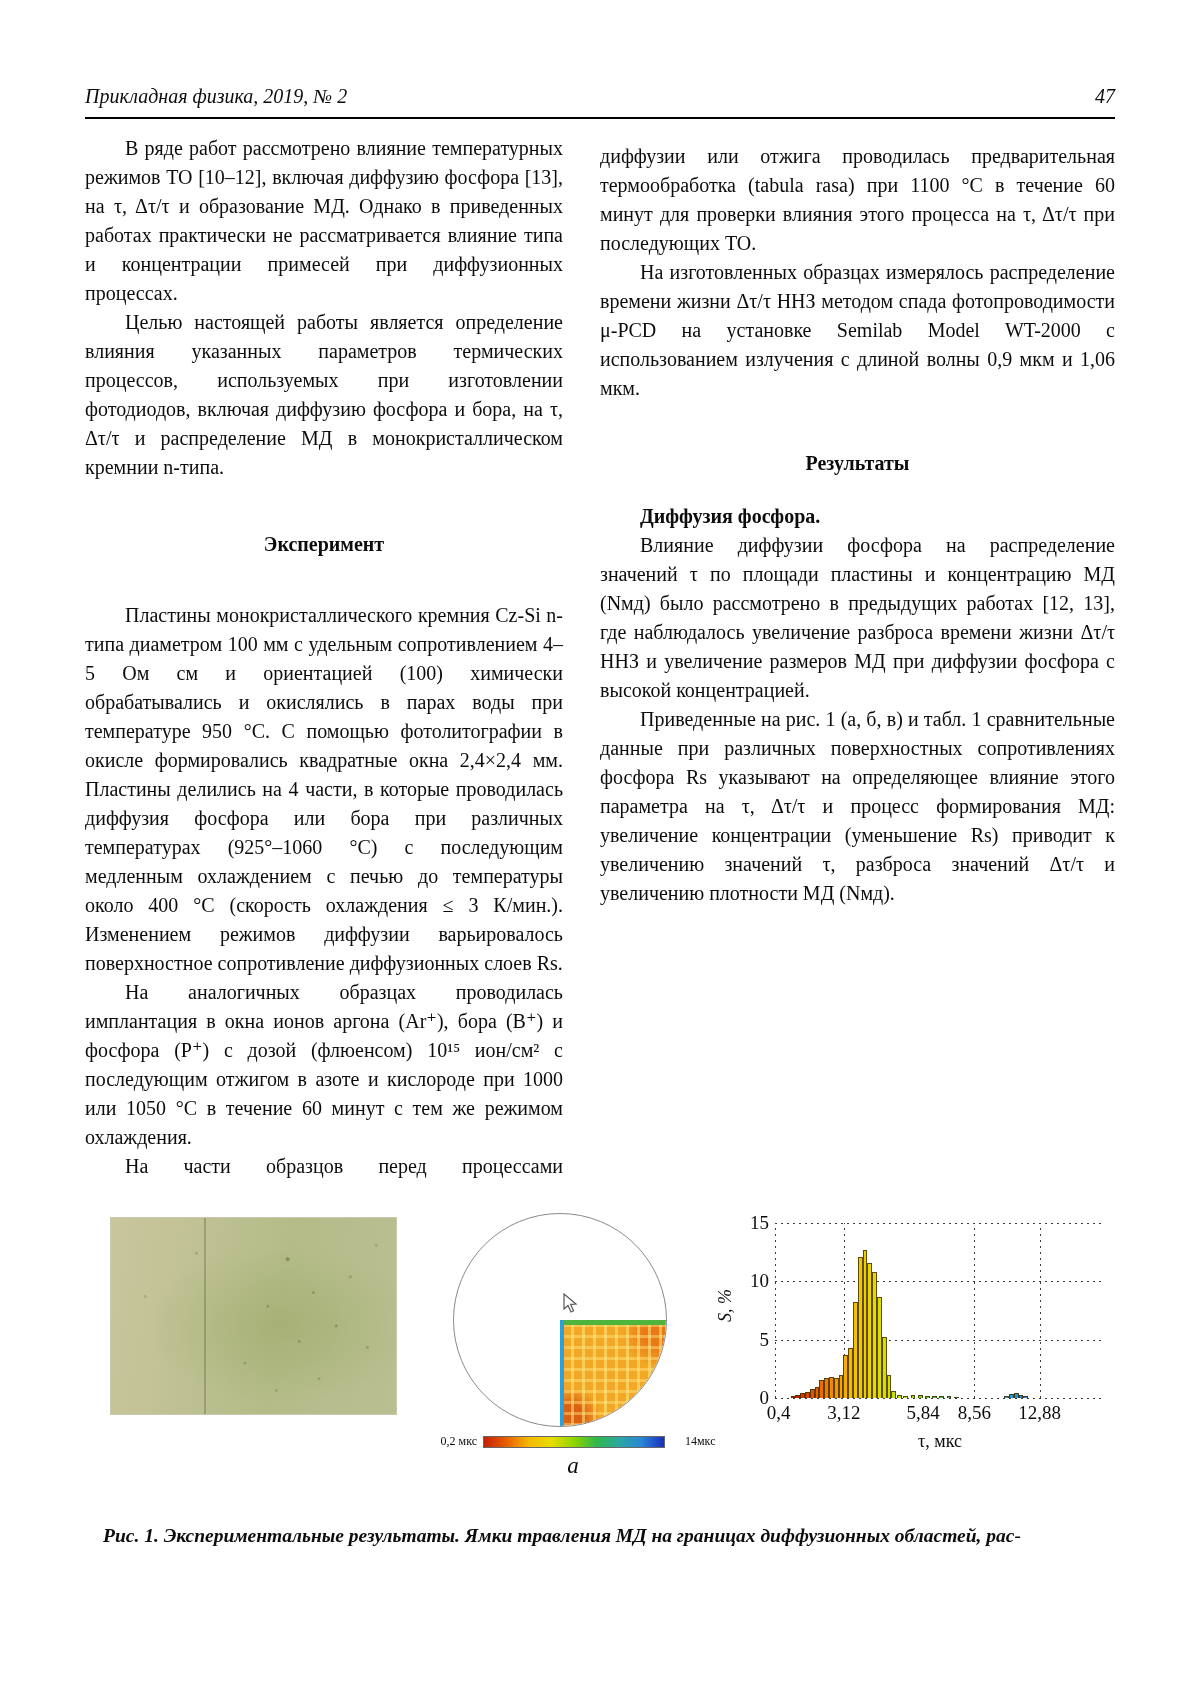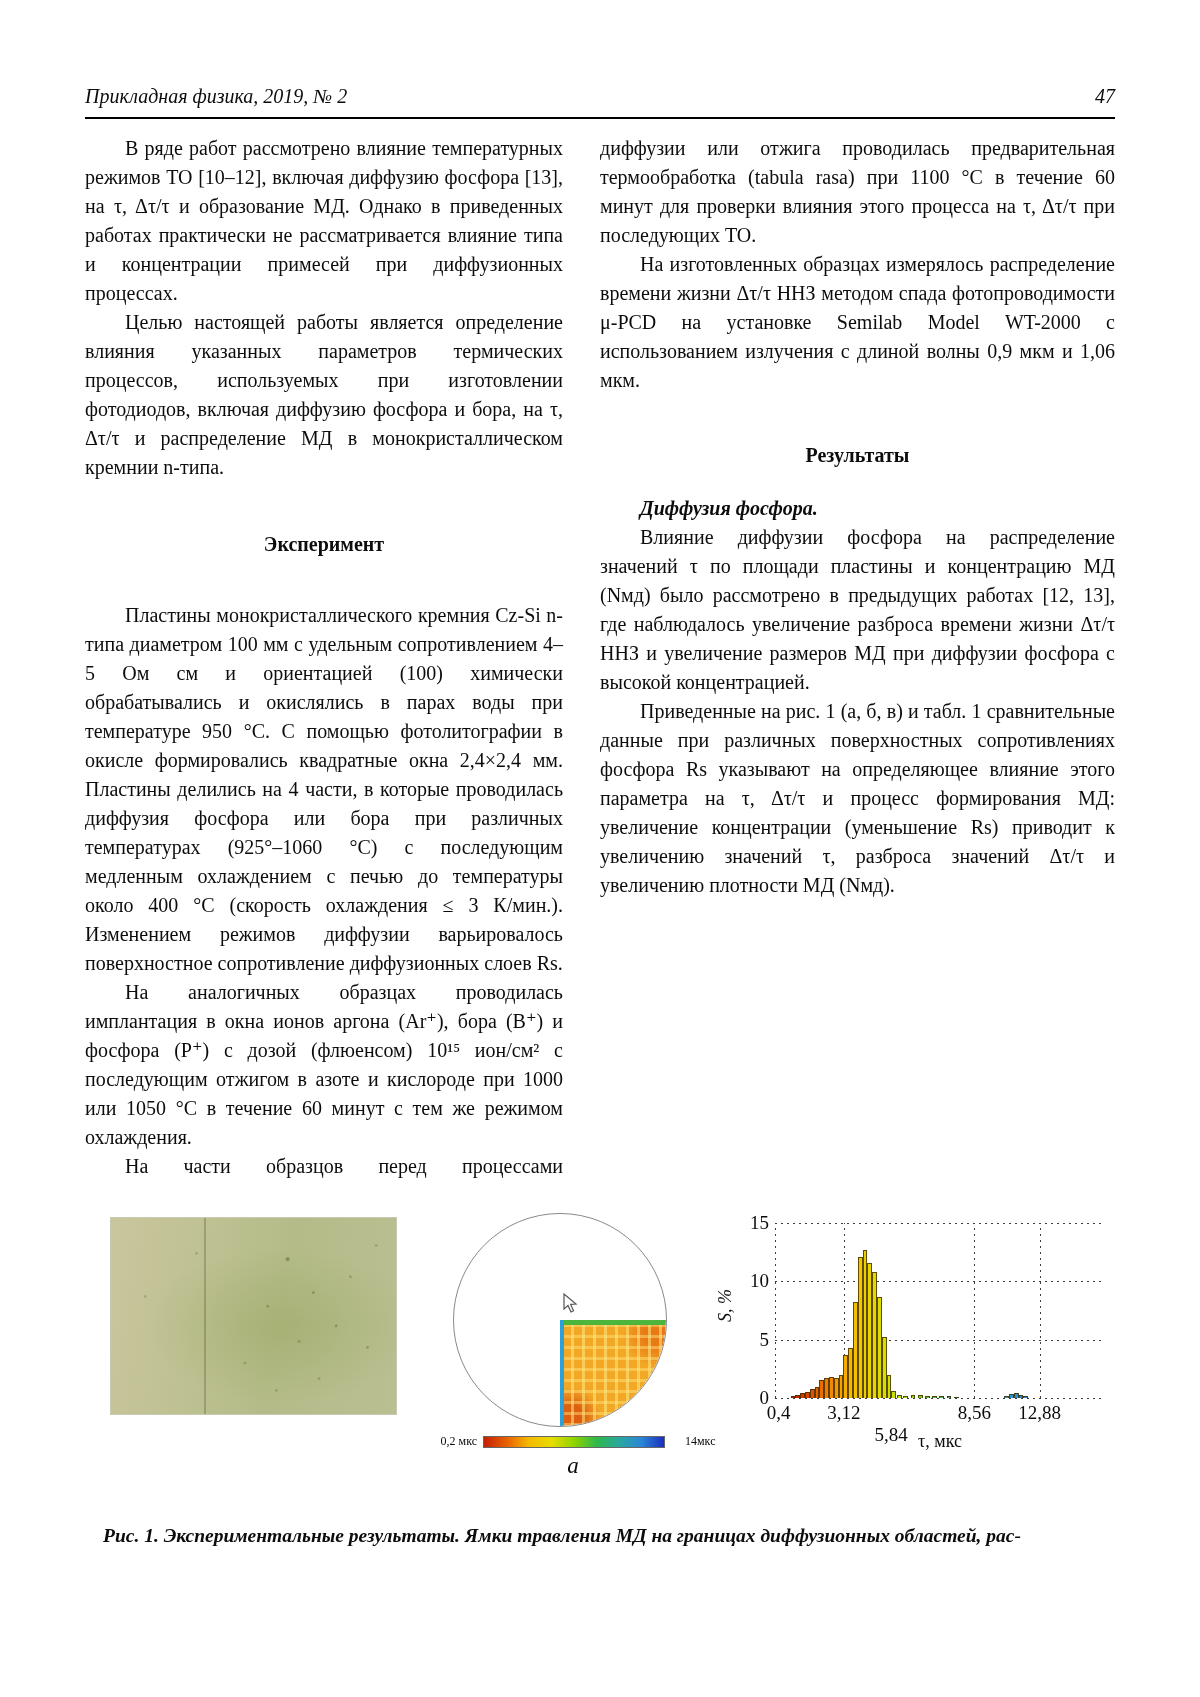--- a/index.html
+++ b/index.html
@@ -7,26 +7,26 @@
         box-sizing:border-box;padding:84px 85px 0 85px;overflow:hidden;
         font-family:"Liberation Serif","DejaVu Serif",serif;color:#0c0c0c;}
   .hdr{display:flex;justify-content:space-between;align-items:flex-end;
        font-style:italic;font-size:20px;line-height:24px;}
   .rule{height:2px;background:#000;margin-top:9px;}
   .cols{display:flex;gap:37px;margin-top:15px;}
   .col{font-size:20px;line-height:29px;text-align:justify;}
   .col-l{width:478px;}
   .col-r{width:515px;}
   .col p{margin:0;text-indent:40px;}
-  .col p.noindent{text-indent:0;}
+  .col p.noindent{text-indent:0;margin-top:8px;}
   .col p.stretch{text-align-last:justify;}
   .sechead{font-weight:bold;text-align:center;text-indent:0 !important;}
   .sechead.exp{margin:48px 0 42px 0;}
   .sechead.res{margin:46px 0 24px 0;}
-  .subhead{font-weight:bold;font-style:italic;margin:0;text-indent:40px;text-align:left;}
+  .subhead{font-weight:bold;margin:0;text-indent:40px;text-align:left;}
   
   .figrow{position:relative;height:268px;margin-top:32px;}
   .micrograph{position:absolute;left:25px;top:4px;width:285px;height:196px;
     background:
       radial-gradient(circle 4px at 62% 21%, rgba(70,80,45,.65), transparent 70%),
       radial-gradient(circle 3px at 71% 38%, rgba(70,80,45,.5), transparent 70%),
       radial-gradient(circle 3px at 55% 45%, rgba(70,80,45,.45), transparent 70%),
       radial-gradient(circle 3px at 79% 55%, rgba(70,80,45,.5), transparent 70%),
       radial-gradient(circle 3px at 66% 63%, rgba(70,80,45,.45), transparent 70%),
       radial-gradient(circle 3px at 84% 30%, rgba(70,80,45,.4), transparent 70%),
@@ -133,21 +133,21 @@
         <div class="hgrid" style="top: 58.3333px;"></div>
         <div class="ytick" style="top: 48.3333px;">10</div>
         <div class="hgrid" style="top: 0px;"></div>
         <div class="ytick" style="top: -10px;">15</div>
         <div class="vgrid" style="left: 0px;"></div>
         <div class="vgrid" style="left: 68.88px;"></div>
         <div class="vgrid" style="left: 199.44px;"></div>
         <div class="vgrid" style="left: 264.72px;"></div>
         <div class="xtick" style="left: -24.4px;">0,4</div>
         <div class="xtick" style="left: 40.88px;">3,12</div>
-        <div class="xtick" style="left: 88px; margin-top: 22px;">5,84</div>
+        <div class="xtick" style="left: 120px;">5,84</div>
         <div class="xtick" style="left: 171.44px;">8,56</div>
         <div class="xtick" style="left: 236.72px;">12,88</div>
         <div class="bar" style="left: 15.6px; width: 4.8px; height: 1.75px; background: rgb(183, 28, 0);"></div>
         <div class="bar" style="left: 20.4px; width: 4.8px; height: 2.91667px; background: rgb(198, 42, 0);"></div>
         <div class="bar" style="left: 25.2px; width: 4.8px; height: 4.66667px; background: rgb(212, 55, 0);"></div>
         <div class="bar" style="left: 30px; width: 4.8px; height: 6.41667px; background: rgb(221, 68, 0);"></div>
         <div class="bar" style="left: 34.8px; width: 4.8px; height: 8.75px; background: rgb(227, 82, 0);"></div>
         <div class="bar" style="left: 39.6px; width: 4.8px; height: 11.0833px; background: rgb(232, 96, 0);"></div>
         <div class="bar" style="left: 44.4px; width: 4.8px; height: 18.0833px; background: rgb(236, 110, 0);"></div>
         <div class="bar" style="left: 49.2px; width: 4.8px; height: 20.4167px; background: rgb(239, 124, 0);"></div>

